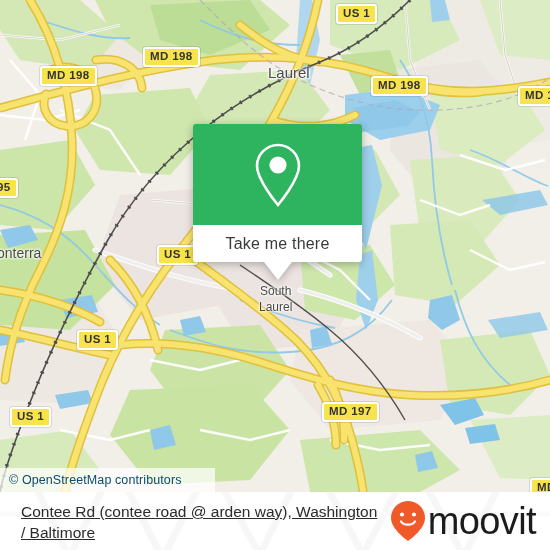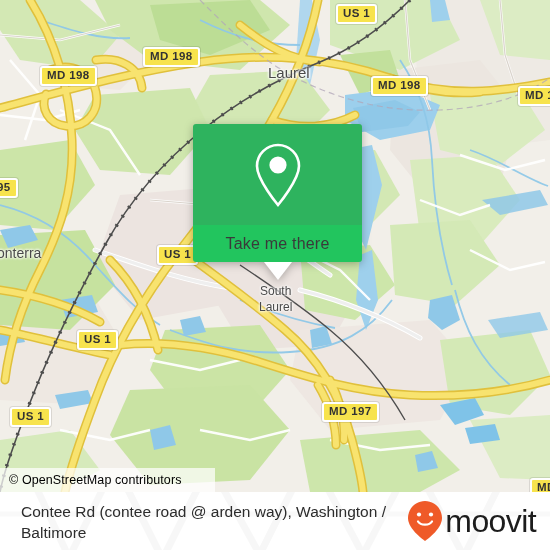--- a/index.html
+++ b/index.html
@@ -39,21 +39,21 @@
   #attribution .attr-bg {
     position: absolute;
     left: 0; top: 0;
     width: 215px; height: 24px;
     background: rgba(255,255,255,0.72);
   }
   #attribution .attr-text {
     position: relative;
     margin-left: 9px;
     font-size: 12.5px;
-    color: #000000;
+    color: #0c4a6e;
     letter-spacing: 0.1px;
     white-space: nowrap;
   }
 
   
   #callout {
     position: absolute;
     left: 193px;
     top: 124px;
     width: 169px;
@@ -63,21 +63,21 @@
   #callout .card-top {
     height: 101px;
     background: #2eb35e;
     border-radius: 3px 3px 0 0;
     display: flex;
     align-items: center;
     justify-content: center;
   }
   #callout .card-bottom {
     height: 37px;
-    background: #22c55e;
+    background: #ffffff;
     border-radius: 0 0 3px 3px;
     display: flex;
     align-items: center;
     justify-content: center;
   }
   #callout .card-label {
     font-size: 16px;
     color: #3a3a3a;
     letter-spacing: 0.2px;
   }
@@ -113,30 +113,31 @@
     padding: 0 14px 0 21px;
     box-sizing: border-box;
   }
   #footer .place-title {
     flex: 1 1 auto;
     font-size: 15.5px;
     line-height: 21px;
     color: #2c2c2c;
     max-width: 390px;
     margin-top: 2px;
+    text-decoration: underline;
   }
   #brand {
     flex: 0 0 auto;
     display: flex;
     align-items: center;
     gap: 2px;
     margin-left: 6px;
   }
   #brand .brand-text {
-    font-size: 32px;
+    font-size: 38px;
     line-height: 33px;
     color: #1c1c1c;
     letter-spacing: -0.6px;
     font-weight: 400;
   }
 </style>
 </head>
 <body>
 
 <div id="app">

